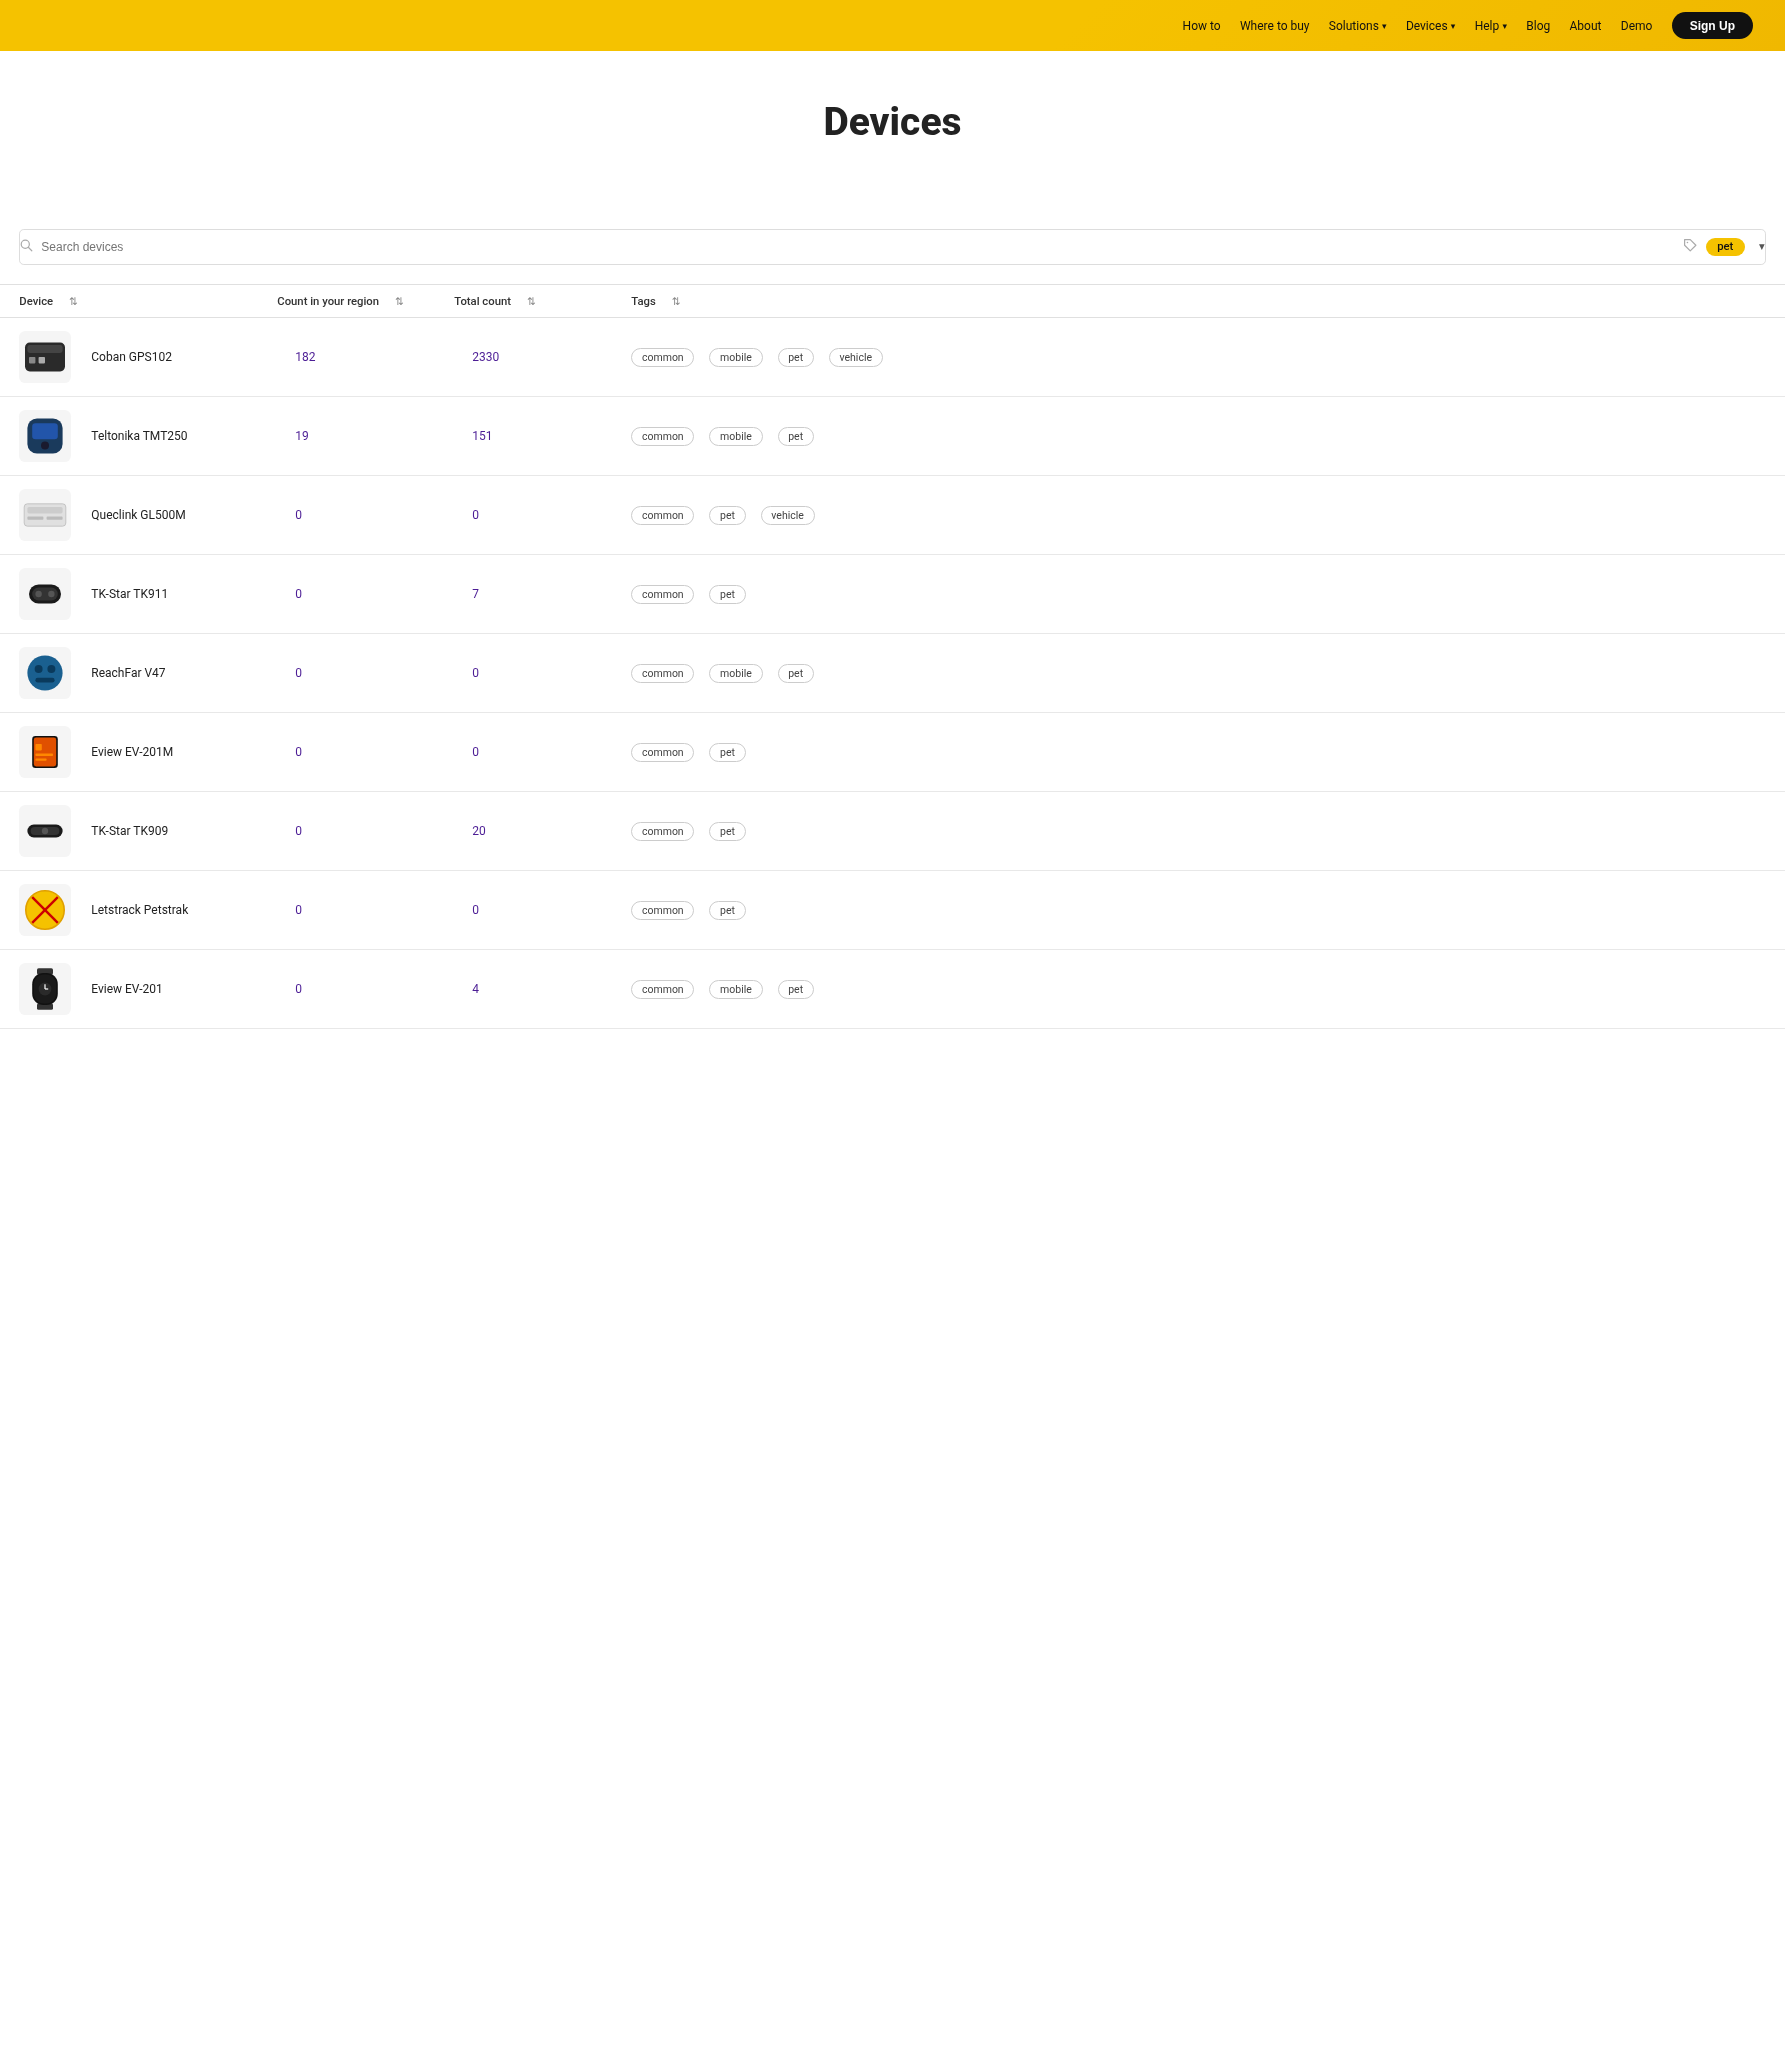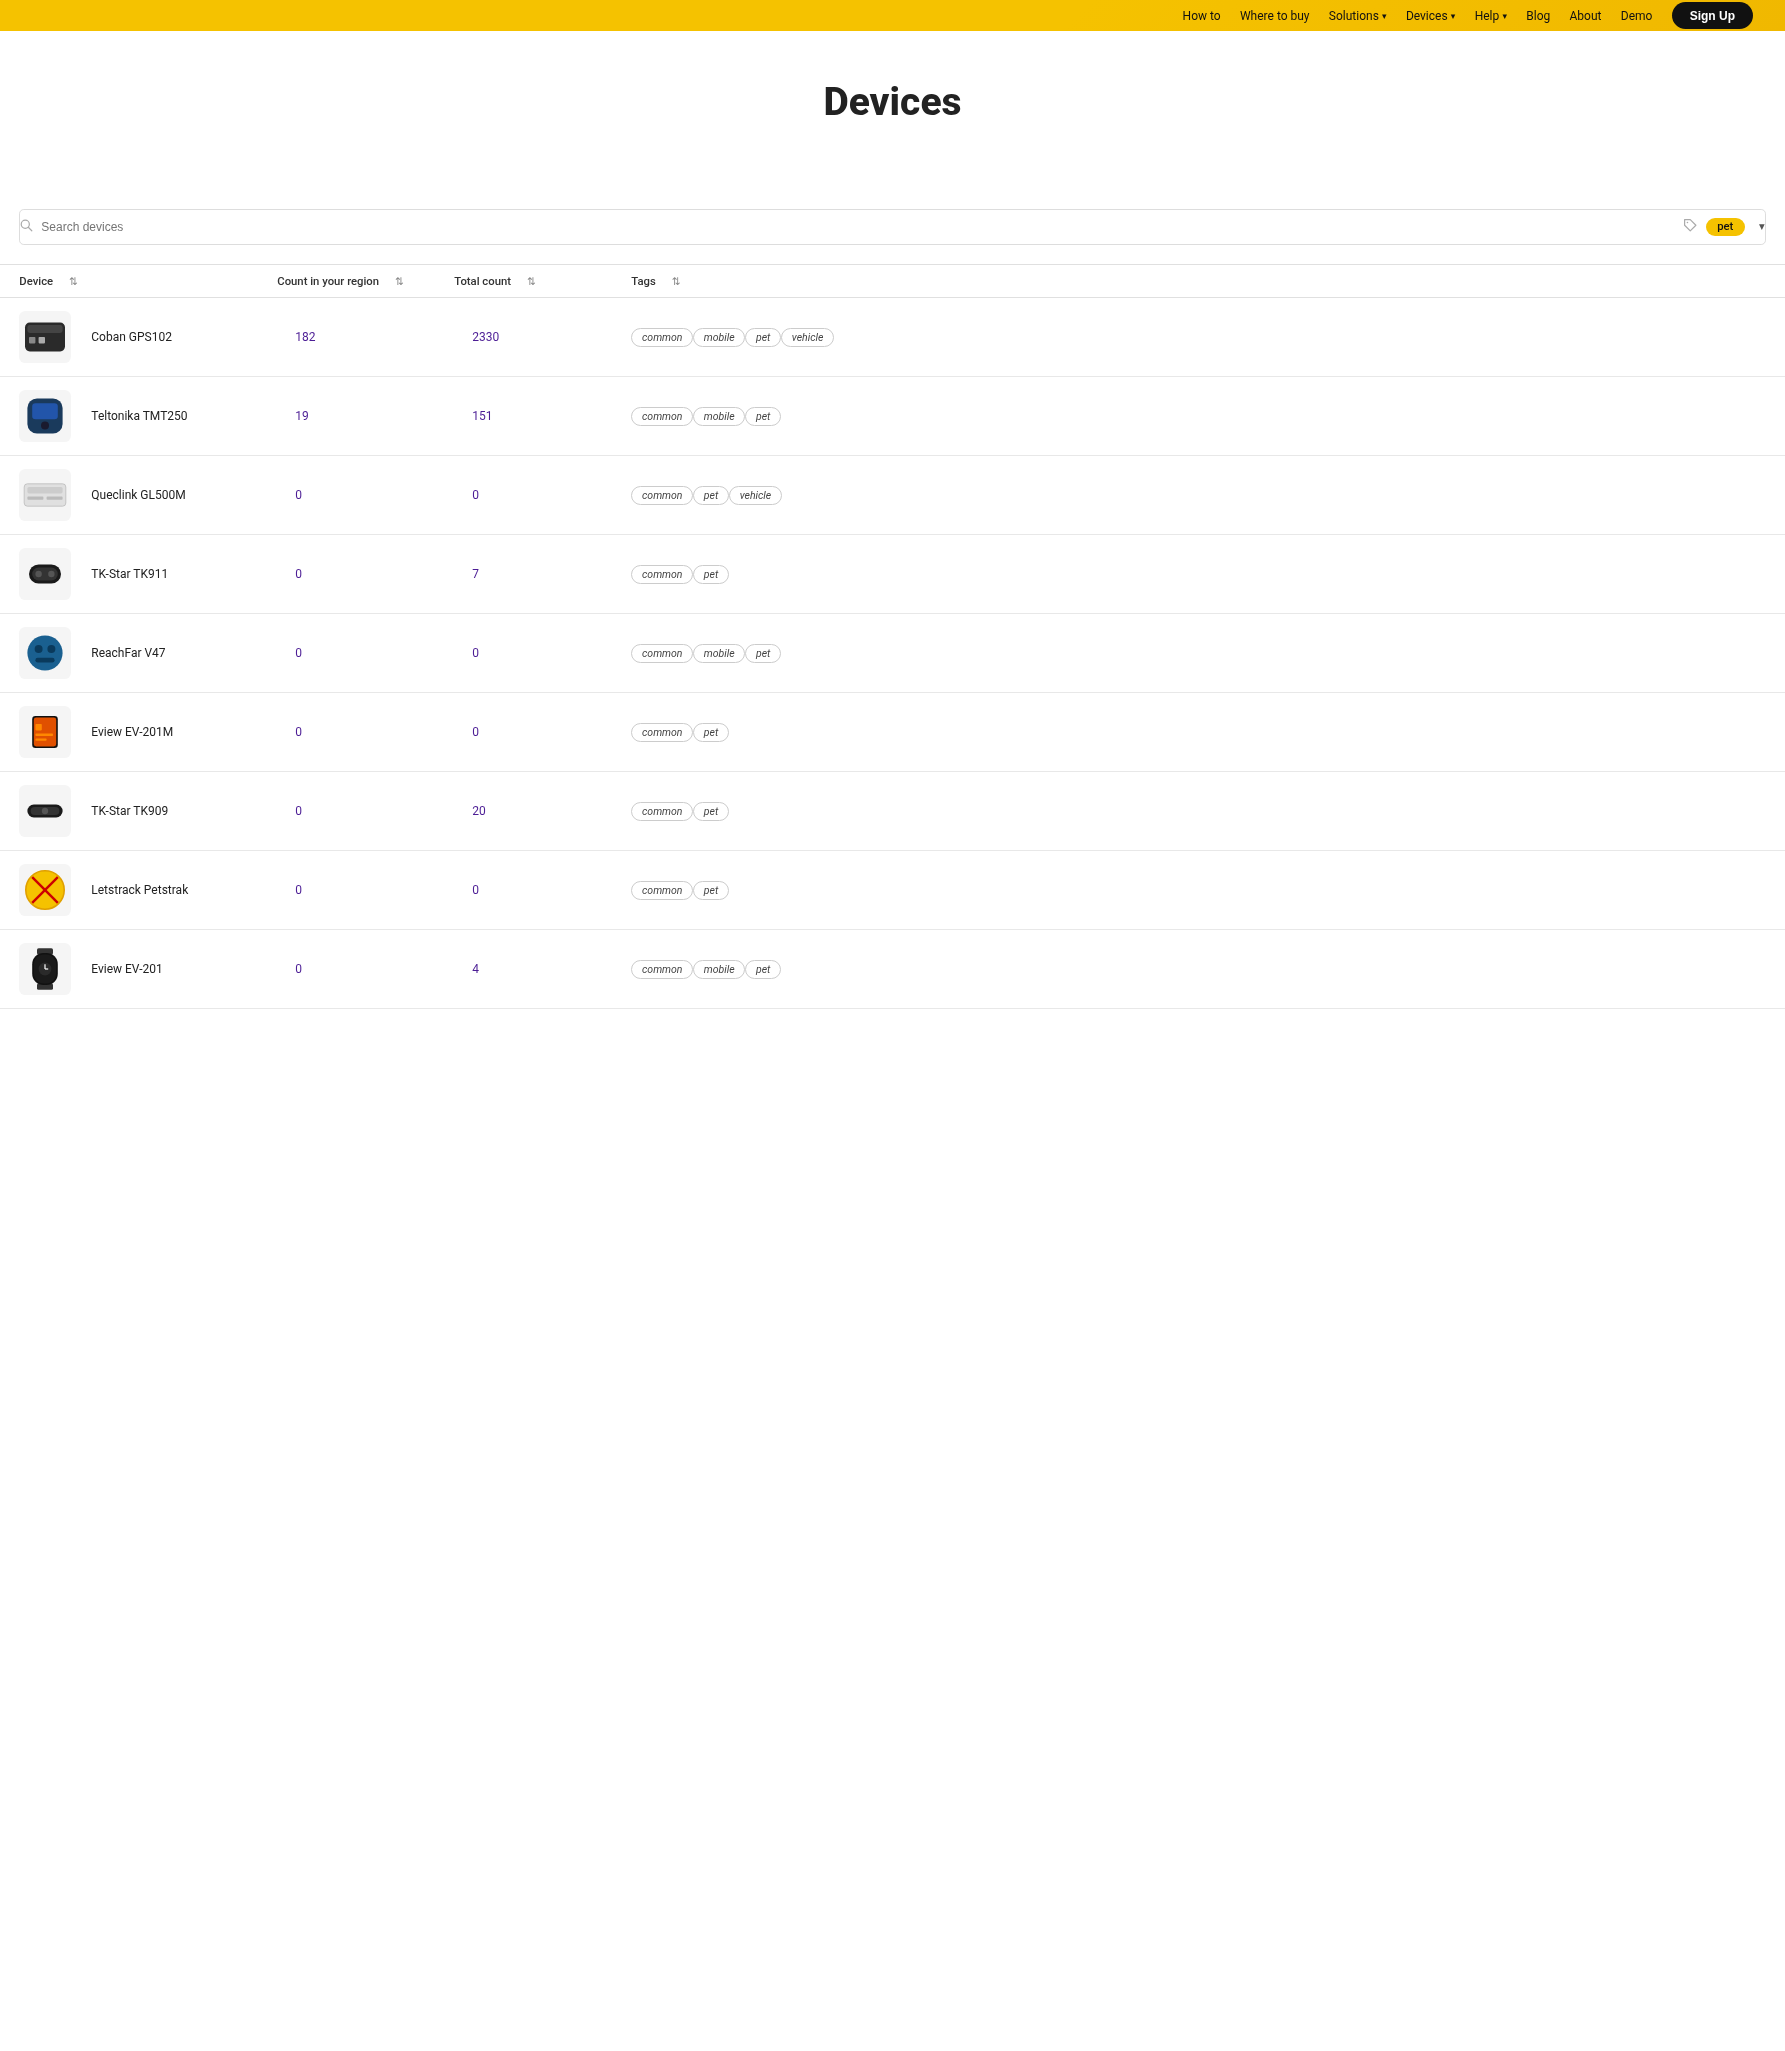--- a/index.html
+++ b/index.html
@@ -2,21 +2,21 @@
 <html style="font-size:13px"><head>
   <meta charset="utf-8">
   <style>
     * { box-sizing: border-box; margin: 0; padding: 0; }
     body { font-family: -apple-system, BlinkMacSystemFont, 'Segoe UI', Roboto, sans-serif; background: #fff; color: #222; }
 
     
     .nav {
       background: linear-gradient(135deg, #f5c200 60%, #f0b800 100%);
       padding: 0 32px;
-      height: 31px;
+      height: 51px;
       display: flex;
       align-items: center;
       justify-content: flex-end;
       gap: 19.3px;
     }
     .nav-link {
       font-size: 12px;
       color: #111;
       text-decoration: none;
       cursor: pointer;
@@ -144,22 +144,21 @@
       color: #222;
     }
     .count-cell {
       font-size: 12px;
       color: #4c1d95;
       margin-left: 18px;
     }
     .tags-cell {
       display: flex;
       flex-wrap: wrap;
-      gap: 0;
-      font-style: italic;
+      gap: 15px;
     }
     .tag {
       border: 0.8px solid #ccc;
       border-radius: 13px;
       padding: 1.6px 9.7px;
       font-size: 10.5px;
       color: #444;
       background: #fff;
     }
   </style>

